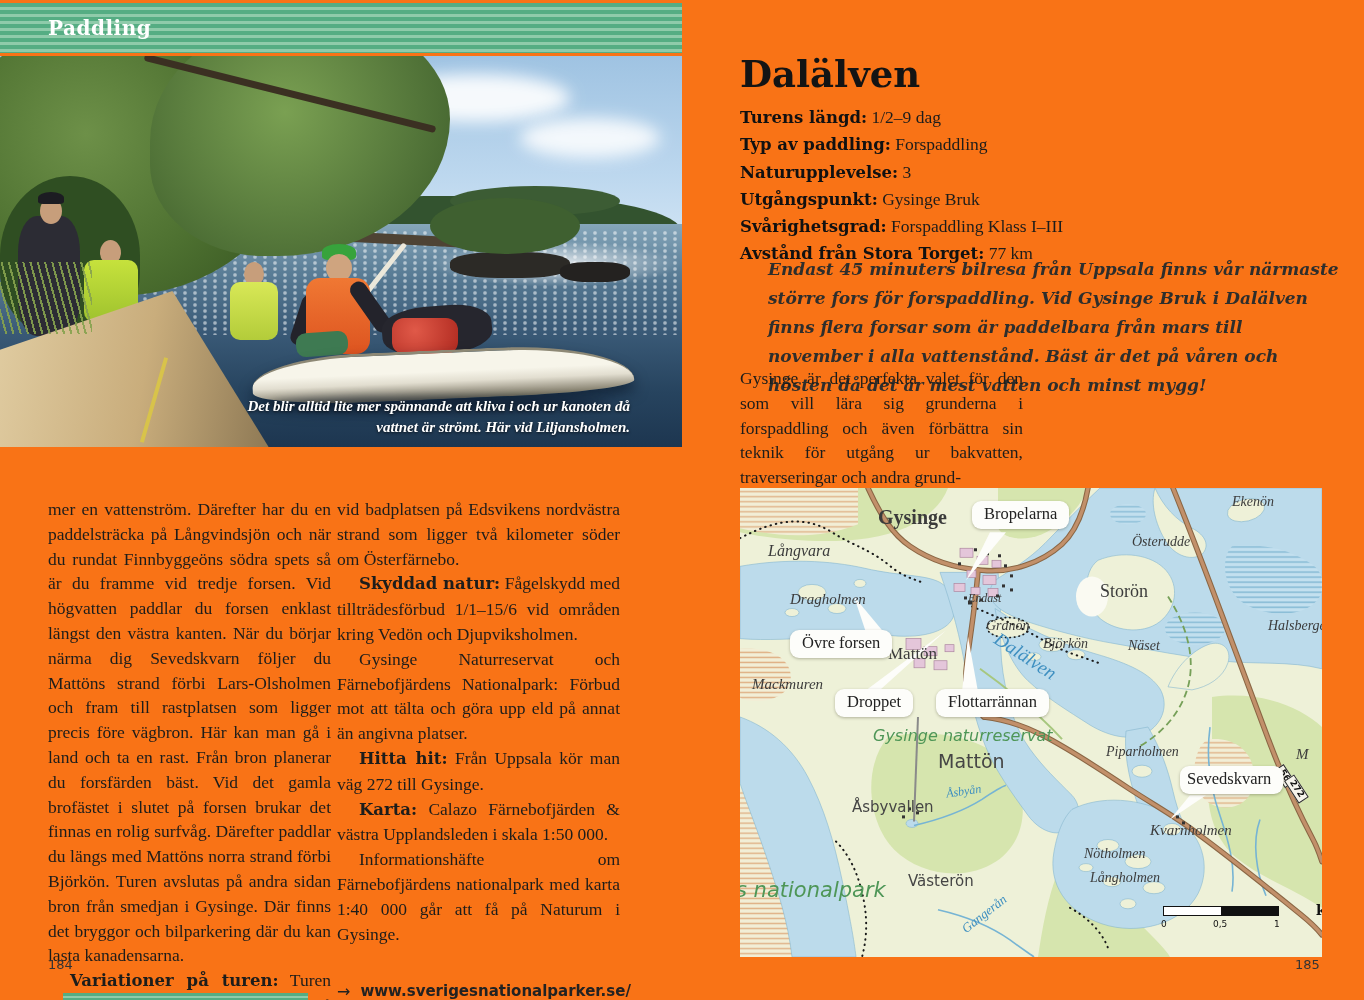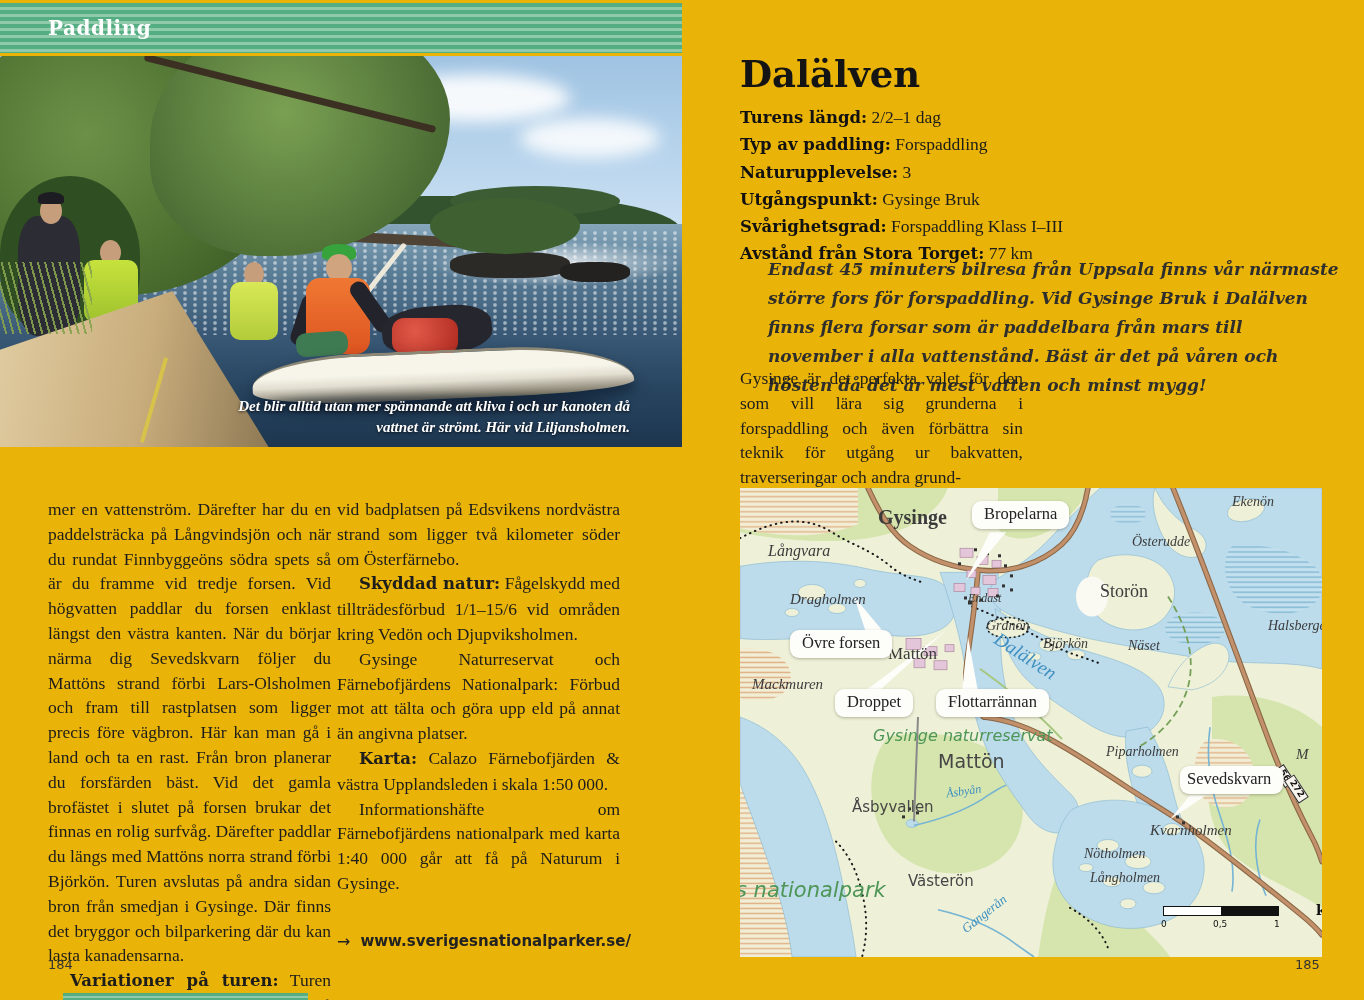--- a/index.html
+++ b/index.html
@@ -1,16 +1,16 @@
 <!DOCTYPE html>
 <html lang="sv"><head>
 <meta charset="utf-8">
 <style>
   html,body{margin:0;padding:0;background:#e8e8e8;}
-  #spread{position:relative;width:1364px;height:1000px;background:#eab308;overflow:hidden;
+  #spread{position:relative;width:1364px;height:1000px;background:#f97316;overflow:hidden;
           font-family:"Liberation Serif",serif;color:#1d1d1b;text-decoration:underline;}
   .page{position:absolute;top:0;height:1000px;width:682px;overflow:hidden;}
   #page-left{left:0;}
   #page-right{left:682px;}
 
   
   .chapter-bar{position:absolute;left:0;top:3px;width:682px;height:50px;
     background:repeating-linear-gradient(180deg,#55ad83 0 4px,#8fcbaa 4px 7px);}
   .chapter-bar span{position:absolute;left:48px;top:50%;transform:translateY(-50%);
     font-family:"DejaVu Serif",serif;font-weight:700;font-size:20px;color:#fff;letter-spacing:.5px;}
@@ -107,32 +107,33 @@
       <div class="ph" style="left:306px;top:222px;width:64px;height:76px;background:linear-gradient(180deg,#f07833,#dd5420);border-radius:14px;"></div>
       <div class="ph" style="left:362px;top:222px;width:17px;height:58px;background:#23232b;border-radius:8px;transform:rotate(-35deg);"></div>
       <div class="ph" style="left:382px;top:250px;width:110px;height:48px;background:#26262e;border-radius:40%;transform:rotate(-5deg);"></div>
       <div class="ph" style="left:296px;top:276px;width:52px;height:24px;background:#3e7a52;border-radius:10px;transform:rotate(-4deg);"></div>
       <div class="ph" style="left:392px;top:262px;width:66px;height:36px;background:radial-gradient(circle at 35% 35%,#e05948,#b02a20);border-radius:12px;"></div>
       <div class="ph" style="left:252px;top:294px;width:382px;height:46px;background:linear-gradient(180deg,#f7f5ea 0 40%,#e2ded0 62%,#a9a494 82%,#77725f);border-top:3px solid #8d8875;border-radius:45% 55% 50% 50% / 95% 120% 35% 45%;transform:rotate(-2.5deg);box-shadow:0 8px 14px rgba(8,18,34,.55);"></div>
       <div class="ph" style="left:270px;top:340px;width:340px;height:16px;background:rgba(16,30,50,.55);border-radius:50%;filter:blur(4px);"></div>
       <div class="ph" style="left:-20px;top:235px;width:370px;height:156px;clip-path:polygon(0 100%,0 42%,52% 0,78% 100%);background:linear-gradient(100deg,#e3d0a6 0%,#c9ad7c 45%,#96805a 75%,#6e5c40 100%);"></div>
       <div class="ph" style="left:152px;top:300px;width:4px;height:88px;background:#d8c34a;transform:rotate(16deg);"></div>
       <div class="ph" style="left:0;top:206px;width:92px;height:72px;background:repeating-linear-gradient(75deg,transparent 0 5px,#86a24e 5px 7px);opacity:.9;"></div>
-      <div class="photo-caption">Det blir alltid utan mer spännande att kliva i och ur kanoten då vattnet är strömt. Här vid Liljansholmen.</div>
+      <div class="photo-caption">Det blir alltid lite mer spännande att kliva i och ur kanoten då vattnet är strömt. Här vid Liljansholmen.</div>
     </div>
 
     <div class="cols">
       <div class="col">
         <p>mer en vattenström. Därefter har du en paddelsträcka på Långvindsjön och när du rundat Finnbyggeöns södra spets så är du framme vid tredje forsen. Vid högvatten paddlar du forsen enklast längst den västra kanten. När du börjar närma dig Sevedskvarn följer du Mattöns strand förbi Lars-Olsholmen och fram till rastplatsen som ligger precis före vägbron. Här kan man gå i land och ta en rast. Från bron planerar du forsfärden bäst. Vid det gamla brofästet i slutet på forsen brukar det finnas en rolig surfvåg. Därefter paddlar du längs med Mattöns norra strand förbi Björkön. Turen avslutas på andra sidan bron från smedjan i Gysinge. Där finns det bryggor och bilparkering där du kan lasta kanadensarna.</p>
         <p class="ind"><span class="lead">Variationer på turen:</span><span> Turen kan göras utan forspaddling och då startar man</span></p>
       </div>
       <div class="col">
         <p>vid badplatsen på Edsvikens nordvästra strand som ligger två kilometer söder om Österfärnebo.</p>
         <p class="ind"><span class="lead">Skyddad natur:</span><span> Fågelskydd med tillträdesförbud 1/1–15/6 vid områden kring Vedön och Djupviksholmen.</span></p>
         <p class="ind">Gysinge Naturreservat och Färnebofjärdens Nationalpark: Förbud mot att tälta och göra upp eld på annat än angivna platser.</p>
+        <p class="ind"><span class="lead">Hitta hit:</span><span> Från Uppsala kör man väg 272 till Gysinge.</span></p>
         <p class="ind"><span class="lead">Karta:</span><span> Calazo Färnebofjärden &amp; västra Upplandsleden i skala 1:50 000.</span></p>
         <p class="ind">Informationshäfte om Färnebofjärdens nationalpark med karta 1:40 000 går att få på Naturum i Gysinge.</p>
         <div class="weblink">
           <span class="arrow">→</span>
           <div>
             <div>www.sverigesnationalparker.se/</div>
 
           </div>
         </div>
       </div>
@@ -140,21 +141,21 @@
 
     <div class="pagenum" style="left:48px;">184</div>
     <div class="bottom-strip"></div>
   </div>
 
   <div class="page" id="page-right">
 
     <div class="trip-title">Dalälven</div>
 
     <div class="facts">
-      <div class="row"><span class="fl">Turens längd:</span> <span>2/2–1 dag</span></div>
+      <div class="row"><span class="fl">Turens längd:</span> <span>1/2–9 dag</span></div>
       <div class="row"><span class="fl">Typ av paddling:</span> <span>Forspaddling</span></div>
       <div class="row"><span class="fl">Naturupplevelse:</span> <span>3</span></div>
       <div class="row"><span class="fl">Utgångspunkt:</span> <span>Gysinge Bruk</span></div>
       <div class="row"><span class="fl">Svårighetsgrad:</span> <span>Forspaddling Klass I–III</span></div>
       <div class="row"><span class="fl">Avstånd från Stora Torget:</span> <span>77 km</span></div>
     </div>
 
     <div class="intro">Endast 45 minuters bilresa från Uppsala finns vår närmaste större fors för forspaddling. Vid Gysinge Bruk i Dalälven finns flera forsar som är paddelbara från mars till november i alla vattenstånd. Bäst är det på våren och hösten då det är mest vatten och minst mygg!</div>
 
     <div class="cols cols-r" style="left:58px;">

